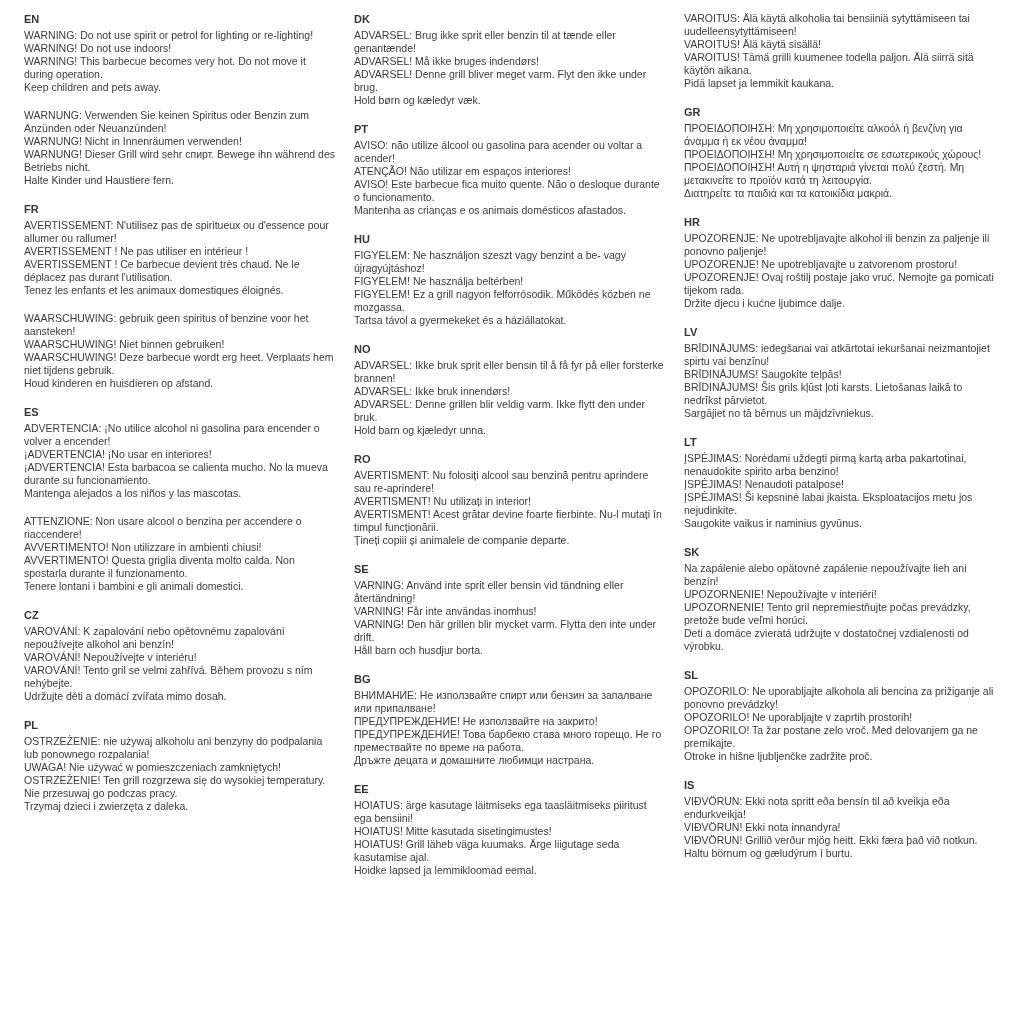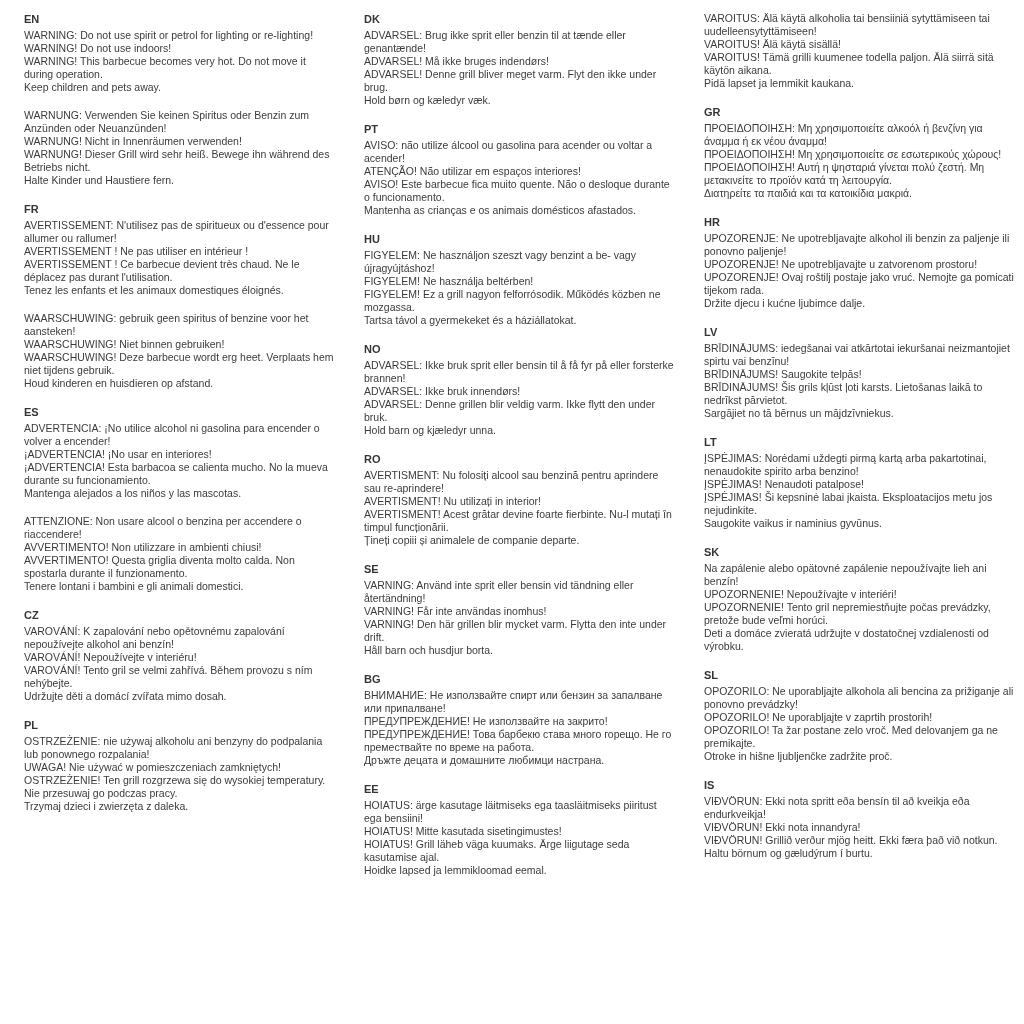--- a/index.html
+++ b/index.html
@@ -6,21 +6,21 @@
     margin: 0;
     padding: 0;
     background: #ffffff;
   }
   .page {
     width: 1024px;
     height: 1024px;
     box-sizing: border-box;
     padding: 12px 10px 0 24px;
     display: flex;
-    gap: 28px;
+    gap: 18px;
     overflow: hidden;
     background: #ffffff;
     font-family: "Liberation Sans", sans-serif;
     color: #3b3b3b;
   }
   .col {
     width: 312px;
     flex: 0 0 312px;
   }
   .lang-section {
@@ -49,21 +49,21 @@
       <section class="lang-section">
         <div class="lang-code">EN</div>
         <p class="warning-text">WARNING: Do not use spirit or petrol for lighting or re-lighting!</p>
         <p class="warning-text">WARNING! Do not use indoors!</p>
         <p class="warning-text">WARNING! This barbecue becomes very hot. Do not move it during operation.</p>
         <p class="warning-text">Keep children and pets away.</p>
       </section>
       <section class="lang-section">
         <p class="warning-text">WARNUNG: Verwenden Sie keinen Spiritus oder Benzin zum Anzünden oder Neuanzünden!</p>
         <p class="warning-text">WARNUNG! Nicht in Innenräumen verwenden!</p>
-        <p class="warning-text">WARNUNG! Dieser Grill wird sehr heiß. Bewege ihn während des Betriebs nicht.</p>
+        <p class="warning-text">WARNUNG! Dieser Grill wird sehr спирт. Bewege ihn während des Betriebs nicht.</p>
         <p class="warning-text">Halte Kinder und Haustiere fern.</p>
       </section>
       <section class="lang-section">
         <div class="lang-code">FR</div>
         <p class="warning-text">AVERTISSEMENT: N'utilisez pas de spiritueux ou d'essence pour allumer ou rallumer!</p>
         <p class="warning-text">AVERTISSEMENT ! Ne pas utiliser en intérieur !</p>
         <p class="warning-text">AVERTISSEMENT ! Ce barbecue devient très chaud. Ne le déplacez pas durant l'utilisation.</p>
         <p class="warning-text">Tenez les enfants et les animaux domestiques éloignés.</p>
       </section>
       <section class="lang-section">

